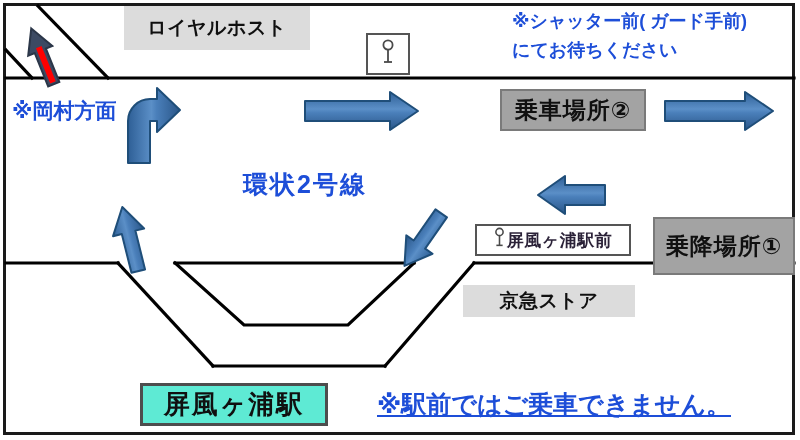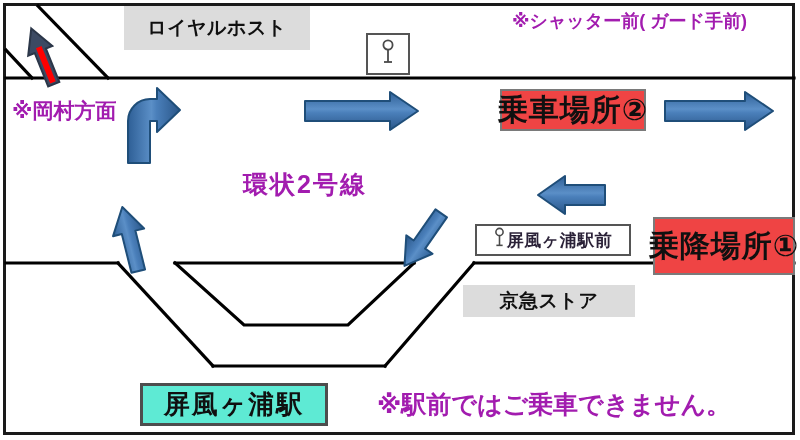--- a/index.html
+++ b/index.html
@@ -65,41 +65,41 @@
   .station-plate {
     background: #5eead4;
     border: 3px solid #4d4d4d;
     font-size: 26px;
     font-weight: 700;
     letter-spacing: 2px;
   }
 
   
   .cyan-box {
-    background: #ef4444;
+    background: #a3a3a3;
     border: 2px solid #7a7a7a;
-    font-size: 30px;
+    font-size: 23px;
     font-weight: 700;
     letter-spacing: 1px;
   }
 
   
   .sign-box {
     background: #ffffff;
     border: 2px solid #555555;
     font-size: 17px;
     font-weight: 700;
     gap: 2px;
   }
   .sign-box .stop-text { color: #2b2238; }
 
   
   .note {
     position: absolute;
-    color: #a21caf;
+    color: #1d4ed8;
     white-space: pre;
     font-weight: 700;
   }
   .note-sm { font-size: 18px; line-height: 27px; }
   .note-md { font-size: 21px; }
   .note-lg { font-size: 25px; letter-spacing: 2px; }
 
   .pin-ico { display: inline-block; vertical-align: middle; }
 </style>
 </head>
@@ -227,18 +227,19 @@
   </div>
 
   <div class="lbl cyan-box" style="left:653px; top:217px; width:142px; height:58px;">
     <span>乗降場所①</span>
   </div>
 
   <div class="note note-md" style="left:12px; top:97px;">※岡村方面</div>
 
   <div class="note note-sm" style="left:512px; top:8px;">※シャッター前( ガード手前)</div>
 
+  <div class="note note-sm" style="left:512px; top:37px;">にてお待ちください</div>
 
   <div class="note note-lg" style="left:243px; top:168px;">環状2号線</div>
 
-  <div class="note note-lg" style="left:377px; top:388px; letter-spacing:0px;">※駅前ではご乗車できません。</div>
+  <div class="note note-lg" style="left:377px; top:388px; letter-spacing:0px;text-decoration:underline;">※駅前ではご乗車できません。</div>
 
 </div>
 
 </body></html>

